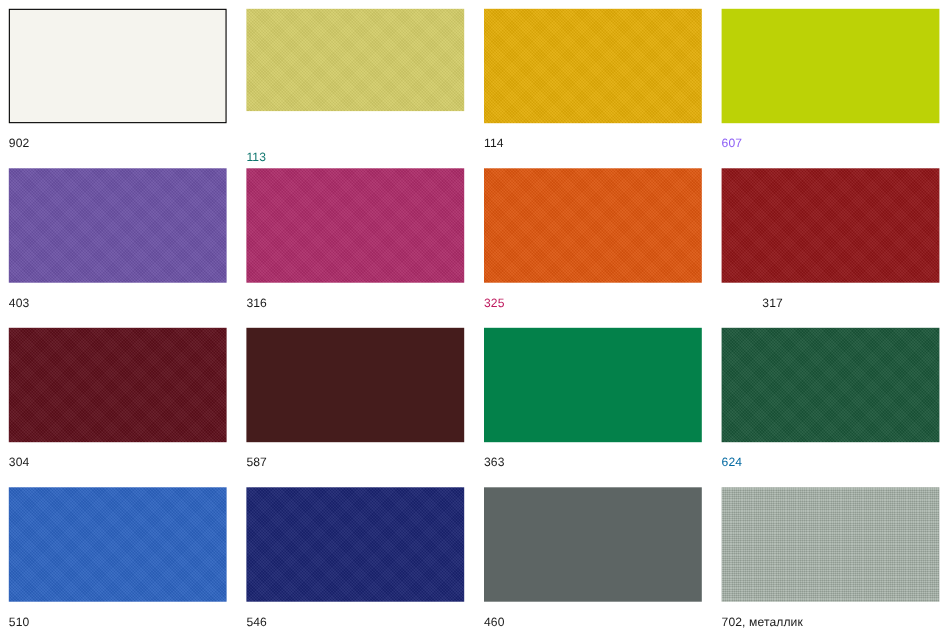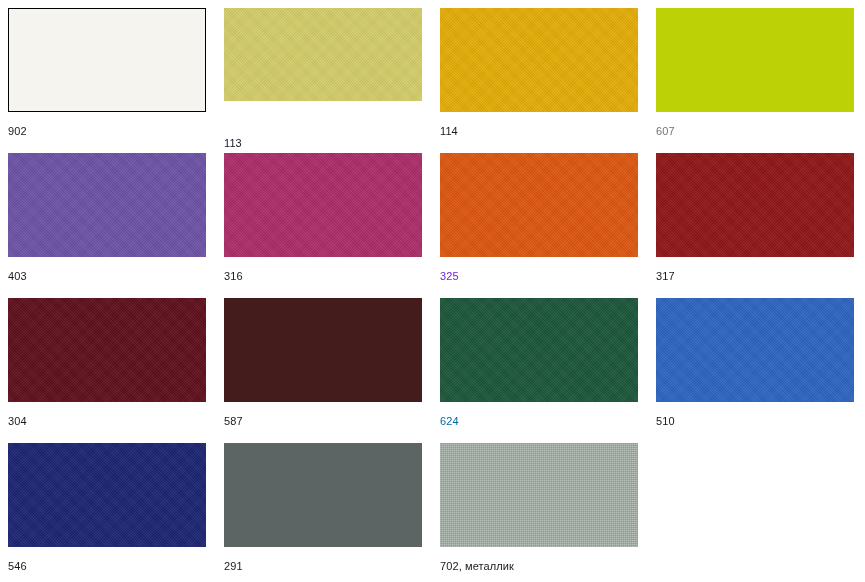--- a/index.html
+++ b/index.html
@@ -90,67 +90,71 @@
 </head>
 <body>
 
 <div id="swatch-grid" style="background: rgb(255, 255, 255); grid-template-columns: repeat(4, 216px); grid-template-rows: repeat(4, 145px);">
     <div class="swatch-cell">
       <div class="swatch-chip bordered" title="902" style="background-color: rgb(245, 244, 238);"></div>
       <div class="swatch-label" style="color: rgb(26, 26, 26);">902</div>
     </div>
     <div class="swatch-cell">
       <div class="swatch-chip textured" title="113" style="background-color: rgb(210, 204, 104);"></div>
-      <div class="swatch-label" style="color: #0f172a; margin-top: 32px;">113</div>
+      <div class="swatch-label" style="color: #0f766e; margin-top: 32px;">113</div>
     </div>
     <div class="swatch-cell">
       <div class="swatch-chip textured" title="114" style="background-color: rgb(226, 172, 6);"></div>
       <div class="swatch-label" style="color: rgb(26, 26, 26);">114</div>
     </div>
     <div class="swatch-cell">
       <div class="swatch-chip" title="607" style="background-color: rgb(188, 210, 6);"></div>
-      <div class="swatch-label" style="color: #737373;">607</div>
+      <div class="swatch-label" style="color: #8b5cf6;">607</div>
     </div>
     <div class="swatch-cell">
       <div class="swatch-chip textured" title="403" style="background-color: rgb(107, 81, 164);"></div>
       <div class="swatch-label" style="color: rgb(26, 26, 26);">403</div>
     </div>
     <div class="swatch-cell">
       <div class="swatch-chip textured" title="316" style="background-color: rgb(171, 43, 104);"></div>
       <div class="swatch-label" style="color: rgb(26, 26, 26);">316</div>
     </div>
     <div class="swatch-cell">
       <div class="swatch-chip textured" title="325" style="background-color: rgb(220, 85, 14);"></div>
-      <div class="swatch-label" style="color: #6d28d9;">325</div>
+      <div class="swatch-label" style="color: #be185d;">325</div>
     </div>
     <div class="swatch-cell">
       <div class="swatch-chip textured" title="317" style="background-color: rgb(142, 20, 23);"></div>
-      <div class="swatch-label" style="color: rgb(26, 26, 26);">317</div>
+      <div class="swatch-label" style="color: rgb(26, 26, 26); margin-left: 37px;">317</div>
     </div>
     <div class="swatch-cell">
       <div class="swatch-chip textured" title="304" style="background-color: rgb(92, 14, 26);"></div>
       <div class="swatch-label" style="color: rgb(26, 26, 26);">304</div>
     </div>
     <div class="swatch-cell">
       <div class="swatch-chip" title="322" style="background-color: rgb(69, 28, 28);"></div>
       <div class="swatch-label" style="color: rgb(26, 26, 26);">587</div>
+    </div>
+    <div class="swatch-cell">
+      <div class="swatch-chip" title="363" style="background-color: rgb(3, 129, 74);"></div>
+      <div class="swatch-label" style="color: rgb(26, 26, 26);">363</div>
     </div>
     <div class="swatch-cell">
       <div class="swatch-chip textured" title="624" style="background-color: rgb(26, 85, 56);"></div>
       <div class="swatch-label" style="color: #0369a1;">624</div>
     </div>
     <div class="swatch-cell">
       <div class="swatch-chip textured" title="510" style="background-color: rgb(44, 98, 191);"></div>
       <div class="swatch-label" style="color: rgb(26, 26, 26);">510</div>
     </div>
     <div class="swatch-cell">
       <div class="swatch-chip textured" title="546" style="background-color: rgb(26, 35, 112);"></div>
       <div class="swatch-label" style="color: rgb(26, 26, 26);">546</div>
     </div>
     <div class="swatch-cell">
       <div class="swatch-chip" title="701" style="background-color: rgb(93, 101, 100);"></div>
-      <div class="swatch-label" style="color: rgb(26, 26, 26);">291</div>
+      <div class="swatch-label" style="color: rgb(26, 26, 26);">460</div>
     </div>
     <div class="swatch-cell">
       <div class="swatch-chip metallic" title="702, металлик" style="background-color: rgb(164, 176, 166);"></div>
       <div class="swatch-label" style="color: rgb(26, 26, 26);">702, металлик</div>
     </div>
   </div>
 
 </body></html>

